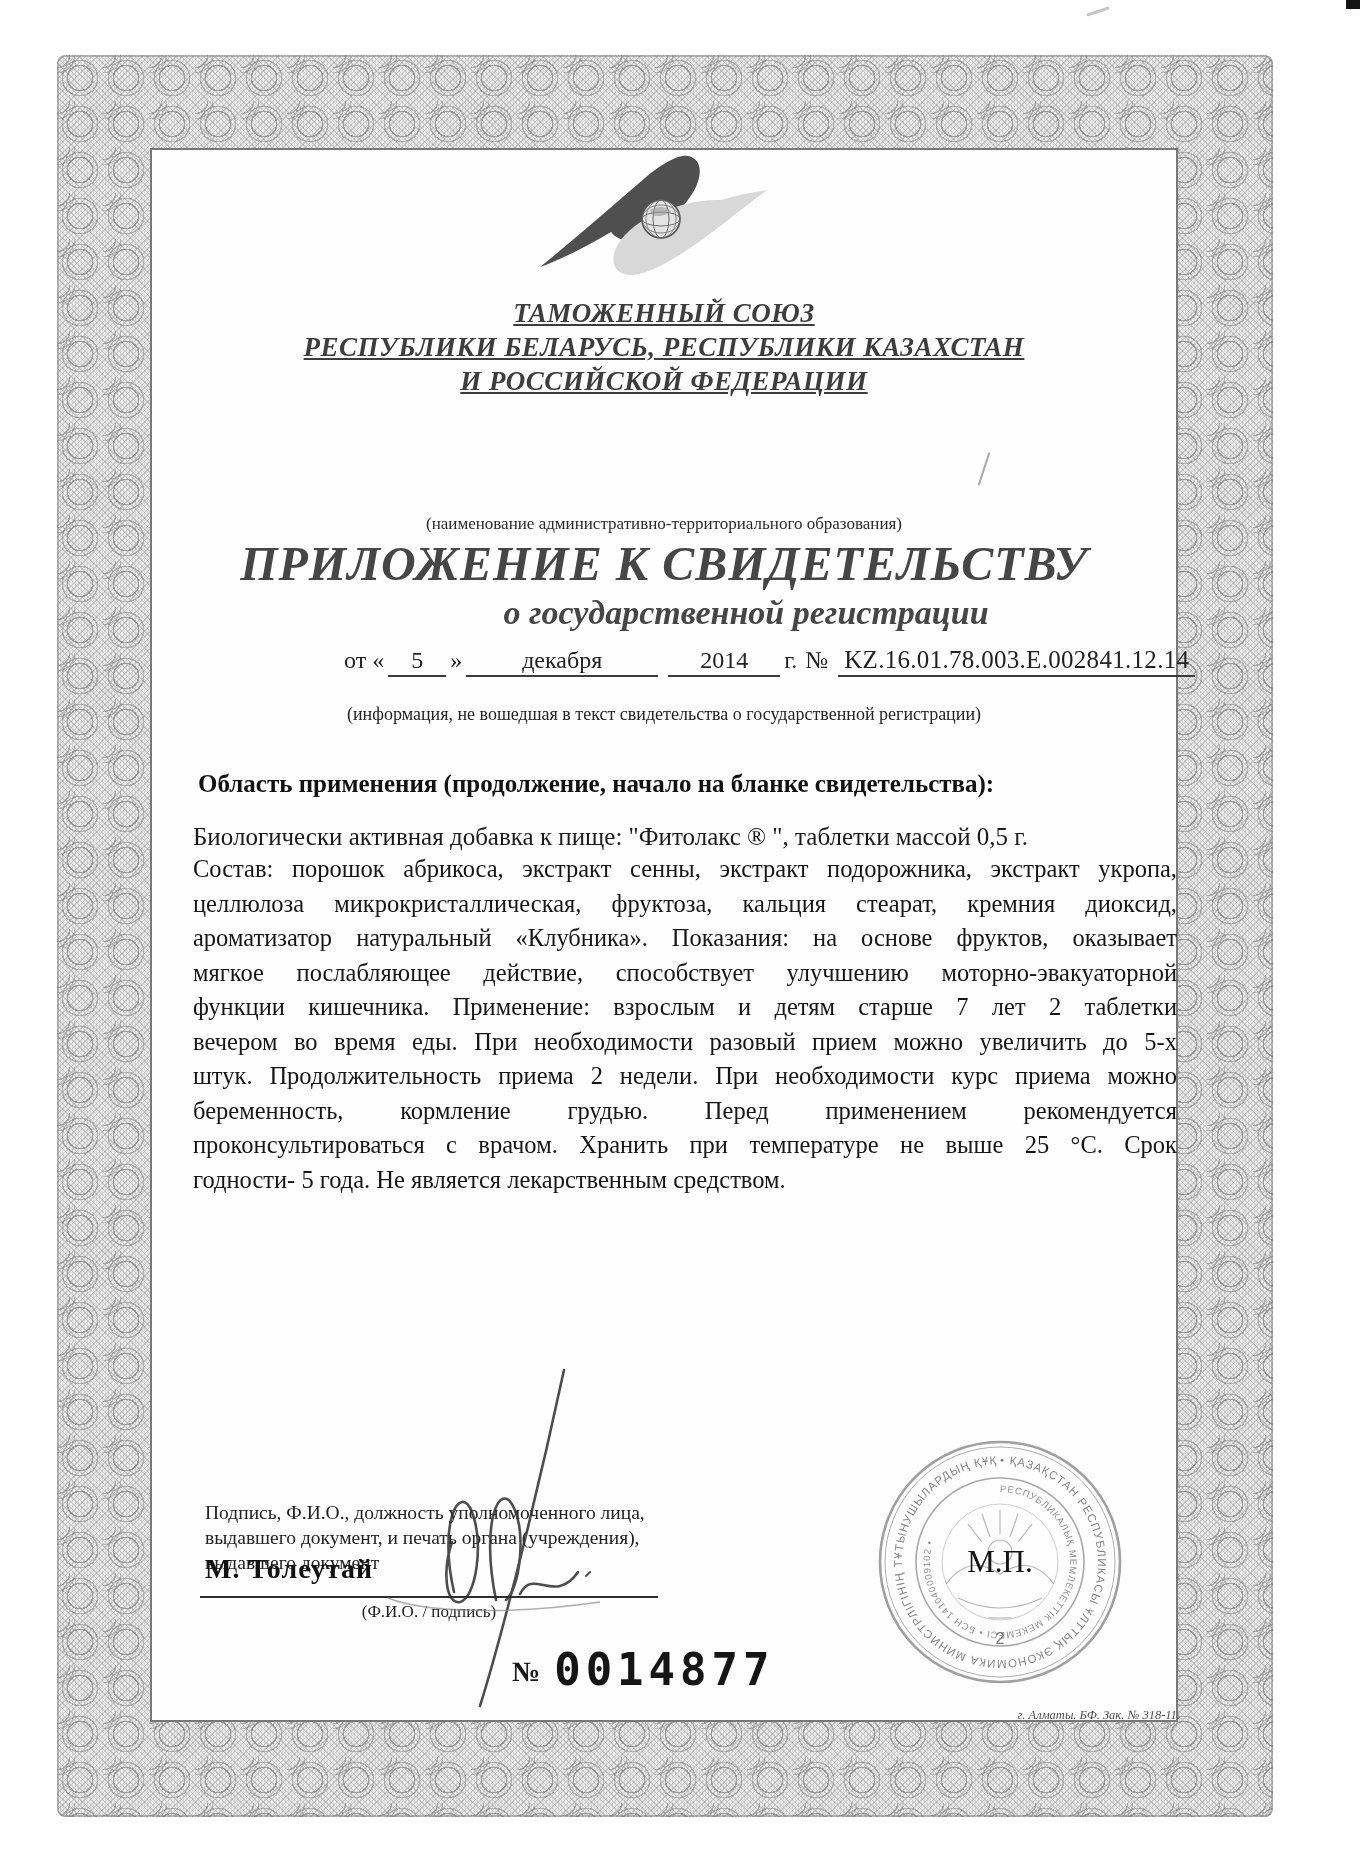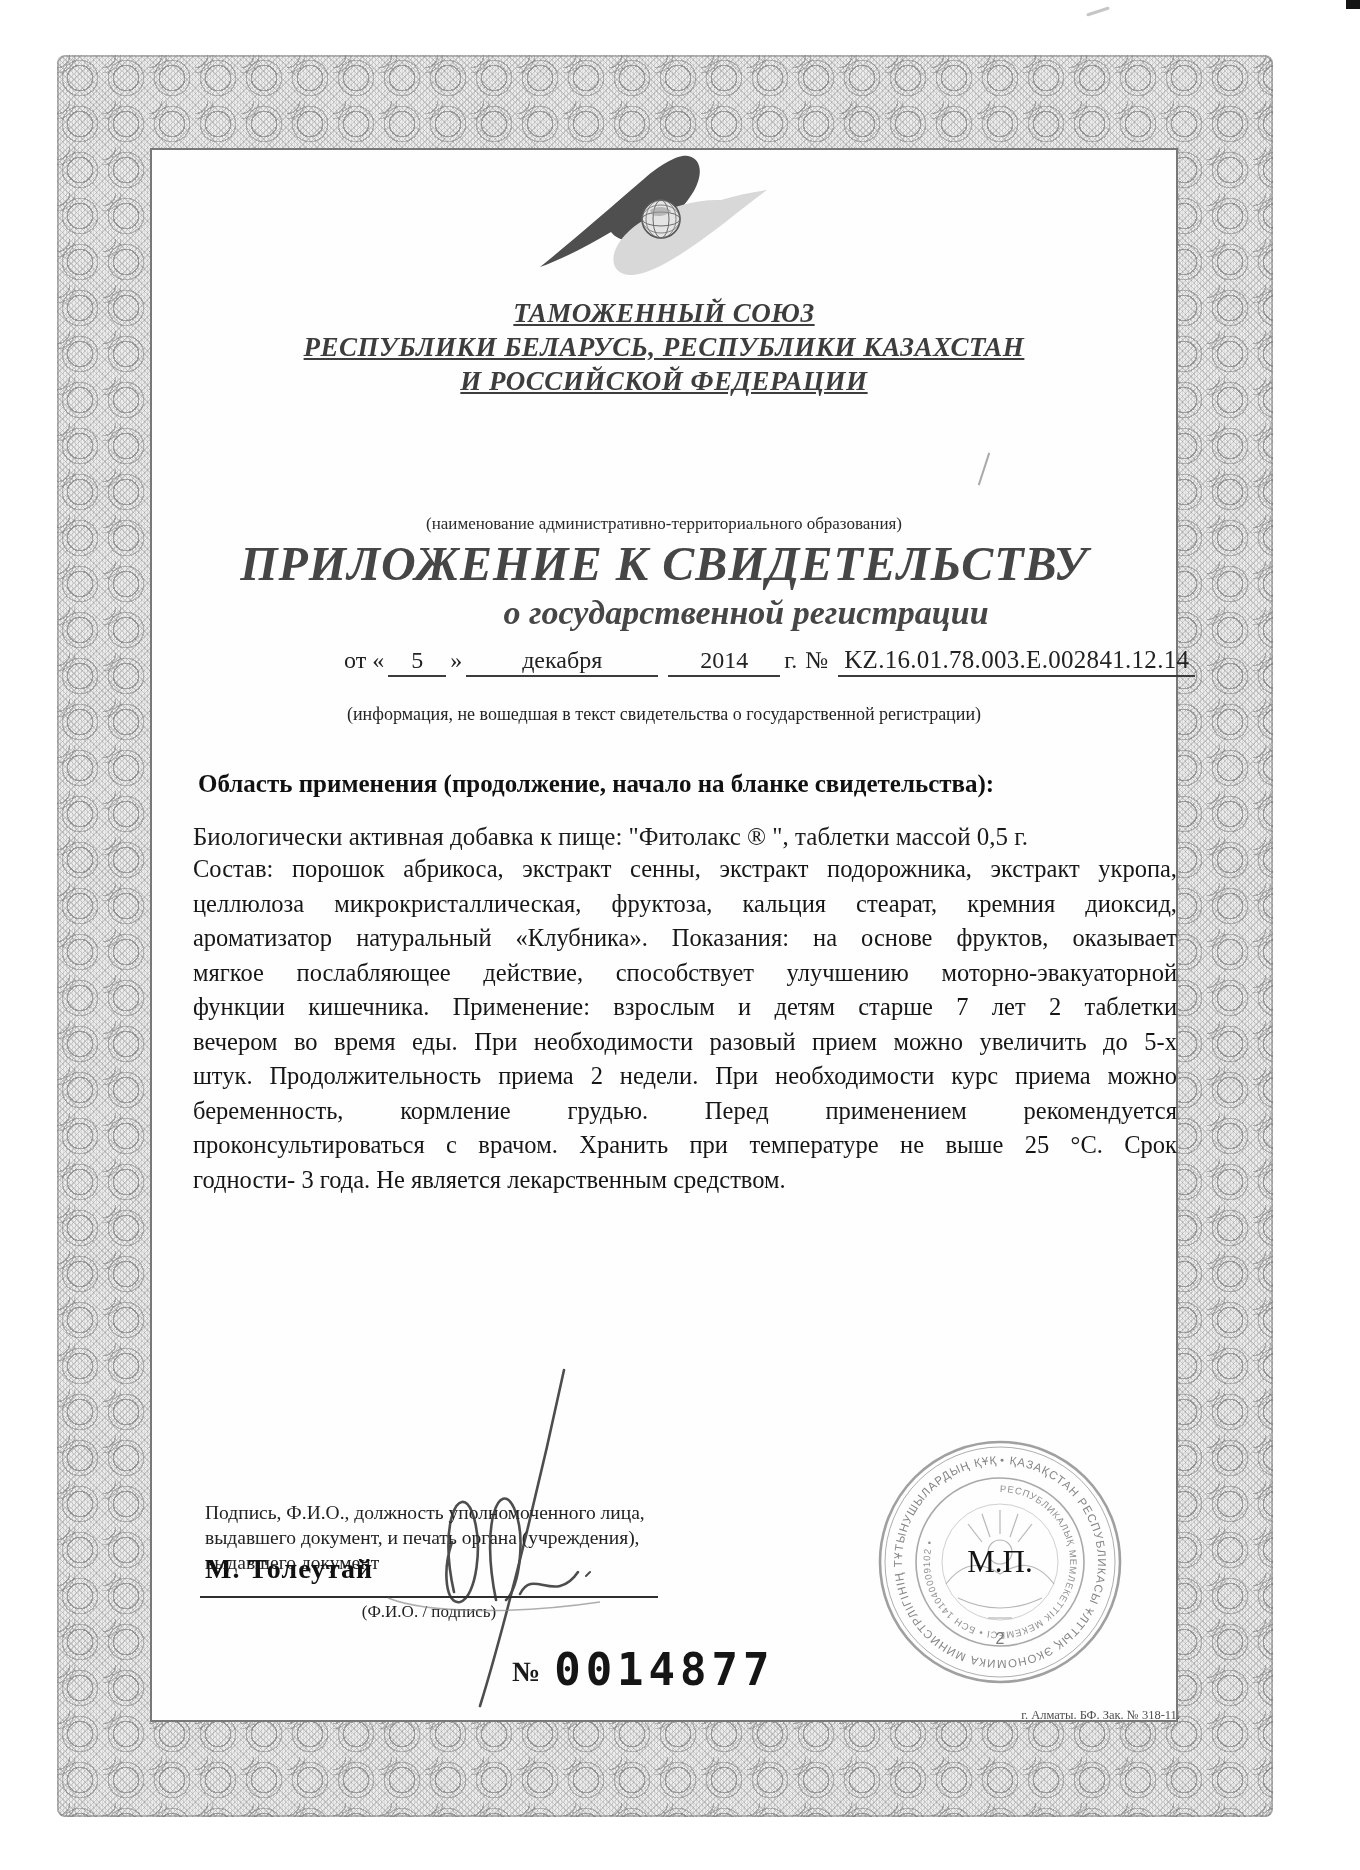--- a/index.html
+++ b/index.html
@@ -58,21 +58,21 @@
   .sig-name{left:205px;top:1553px;font-size:28px;font-weight:bold;letter-spacing:1px;color:#111;}
   .sig-rule{left:200px;top:1596px;width:458px;border-top:2px solid #2e2e2e;height:0;}
   .sig-caption{left:200px;top:1602px;width:458px;text-align:center;font-size:17px;color:#222;}
   .scribble{left:368px;top:1362px;width:270px;height:352px;}
   
   .seal{left:862px;top:1432px;width:280px;height:268px;}
   .docnum{left:512px;top:1648px;display:flex;align-items:flex-end;gap:14px;}
   .docnum .sign{font-size:28px;font-weight:bold;color:#1a1a1a;padding-bottom:4px;}
   .docnum .digits{font-family:"DejaVu Sans Mono", monospace;font-weight:bold;font-size:44px;
                   letter-spacing:5px;color:#151515;line-height:1;}
-  .print-note{left:1000px;top:1708px;width:180px;font-size:12.5px;color:#4e4e4e;text-align:right;}
+  .print-note{left:1000px;top:1708px;width:180px;font-size:12.5px;color:#4e4e4e;text-align:right;font-style:italic;}
   
   .corner-mark{left:1346px;top:0;width:14px;height:9px;background:#151515;}
   .dash-mark{left:1086px;top:10px;width:24px;height:3px;background:#c6c6c6;transform:rotate(-18deg);border-radius:2px;}
   .slash-mark{left:983px;top:452px;width:2px;height:34px;background:#a9a9a9;transform:rotate(18deg);}
 </style>
 </head>
 <body>
 
 <div class="frame"></div>
 <div class="content"></div>
@@ -121,21 +121,21 @@
 <div class="abs z bodypara">
   <div class="just">Состав: порошок абрикоса, экстракт сенны, экстракт подорожника, экстракт укропа,</div>
   <div class="just">целлюлоза микрокристаллическая, фруктоза, кальция стеарат, кремния диоксид,</div>
   <div class="just">ароматизатор натуральный «Клубника». Показания: на основе фруктов, оказывает</div>
   <div class="just">мягкое послабляющее действие, способствует улучшению моторно-эвакуаторной</div>
   <div class="just">функции кишечника. Применение: взрослым и детям старше 7 лет 2 таблетки</div>
   <div class="just">вечером во время еды. При необходимости разовый прием можно увеличить до 5-х</div>
   <div class="just">штук. Продолжительность приема 2 недели. При необходимости курс приема можно</div>
   <div class="just">беременность, кормление грудью. Перед применением рекомендуется</div>
   <div class="just">проконсультироваться с врачом. Хранить при температуре не выше 25  °С. Срок</div>
-  <div class="last">годности- 3 года. Не является лекарственным средством.</div>
+  <div class="last">годности- 5 года. Не является лекарственным средством.</div>
 </div>
 
 <div class="abs z sig-label">
   <div>Подпись, Ф.И.О.,  должность уполномоченного лица,</div>
   <div>выдавшего документ, и печать органа (учреждения),</div>
   <div>выдавшего документ</div>
 </div>
 <div class="abs z sig-name">М. Толеутай</div>
 <div class="abs z sig-rule"></div>
 <div class="abs z sig-caption">(Ф.И.О. / подпись)</div>

